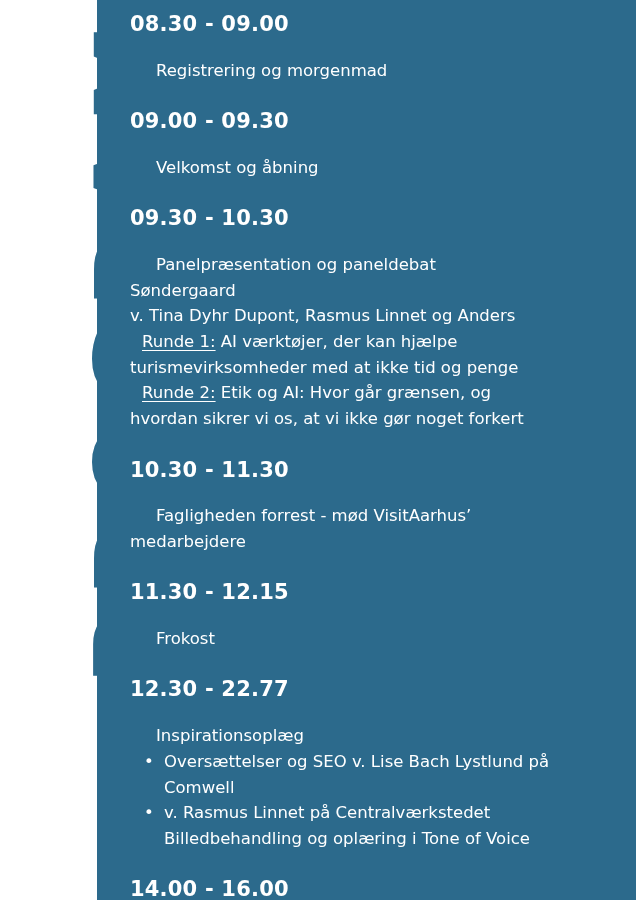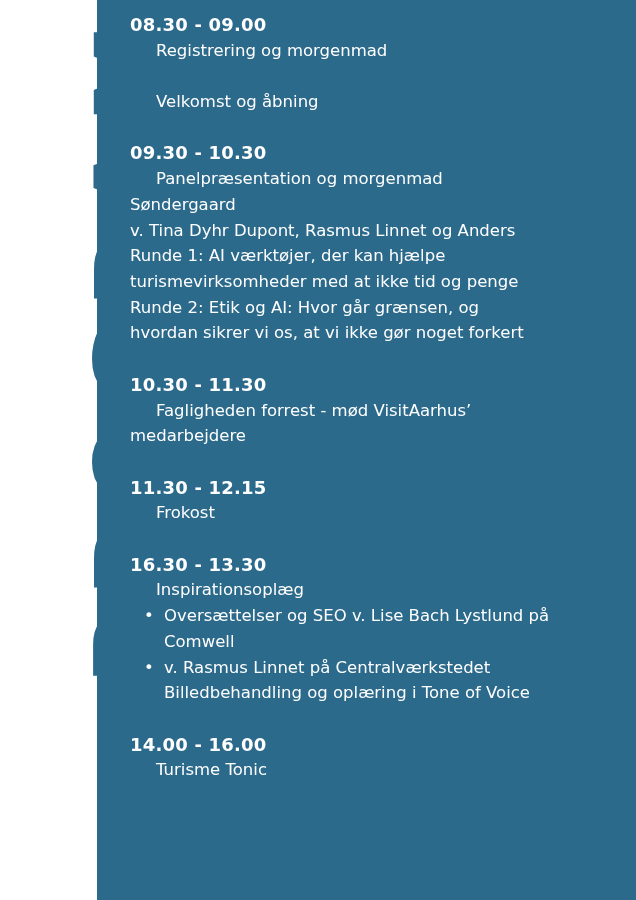--- a/index.html
+++ b/index.html
@@ -60,31 +60,34 @@
       top: 12px;
       width: 500px;
       font-size: 16.5px;
       line-height: 25.7px;
     }
     .block {
       margin-bottom: 25.7px;
     }
     .time {
       font-weight: bold;
-      font-size: 18px;
+      font-size: 21px;
       letter-spacing: 0.2px;
     }
     .title-line {
       padding-left: 26px;
+      margin-top: 20px;
     }
     .plain-line {
       padding-left: 0;
     }
     .round-label {
+      text-decoration: underline;
       text-underline-offset: 3px;
+      margin-left: 12px;
     }
     ul.bullets {
       list-style: none;
       margin: 0;
       padding: 0 0 0 12px;
     }
     ul.bullets li {
       position: relative;
       padding-left: 22px;
     }
@@ -112,47 +115,48 @@
 
 <div class="panel">
   <div class="content">
 
     <div class="block">
       <div class="time">08.30 - 09.00</div>
       <div class="title-line">Registrering og morgenmad</div>
     </div>
 
     <div class="block">
+      <div class="time">09.00 - 09.30</div>
       <div class="title-line">Velkomst og åbning</div>
     </div>
 
     <div class="block">
       <div class="time">09.30 - 10.30</div>
-      <div class="title-line">Panelpræsentation og morgenmad</div>
+      <div class="title-line">Panelpræsentation og paneldebat</div>
       <div class="plain-line">Søndergaard</div>
       <div class="plain-line">v. Tina Dyhr Dupont, Rasmus Linnet og Anders</div>
       <div class="plain-line"><span class="round-label">Runde 1:</span><span> AI værktøjer, der kan hjælpe</span></div>
       <div class="plain-line">turismevirksomheder med at ikke tid og penge</div>
       <div class="plain-line"><span class="round-label">Runde 2:</span><span> Etik og AI: Hvor går grænsen, og</span></div>
       <div class="plain-line">hvordan sikrer vi os, at vi ikke gør noget forkert</div>
     </div>
 
     <div class="block">
       <div class="time">10.30 - 11.30</div>
       <div class="title-line">Fagligheden forrest - mød VisitAarhus’</div>
       <div class="plain-line">medarbejdere</div>
     </div>
 
     <div class="block">
       <div class="time">11.30 - 12.15</div>
       <div class="title-line">Frokost</div>
     </div>
 
     <div class="block">
-      <div class="time">16.30 - 13.30</div>
+      <div class="time">12.30 - 22.77</div>
       <div class="title-line">Inspirationsoplæg</div>
       <ul class="bullets">
         <li>
           <div>Oversættelser og SEO v. Lise Bach Lystlund på</div>
           <div>Comwell</div>
         </li>
         <li>
           <div>v. Rasmus Linnet på Centralværkstedet</div>
           <div>Billedbehandling og oplæring i Tone of Voice</div>
         </li>

